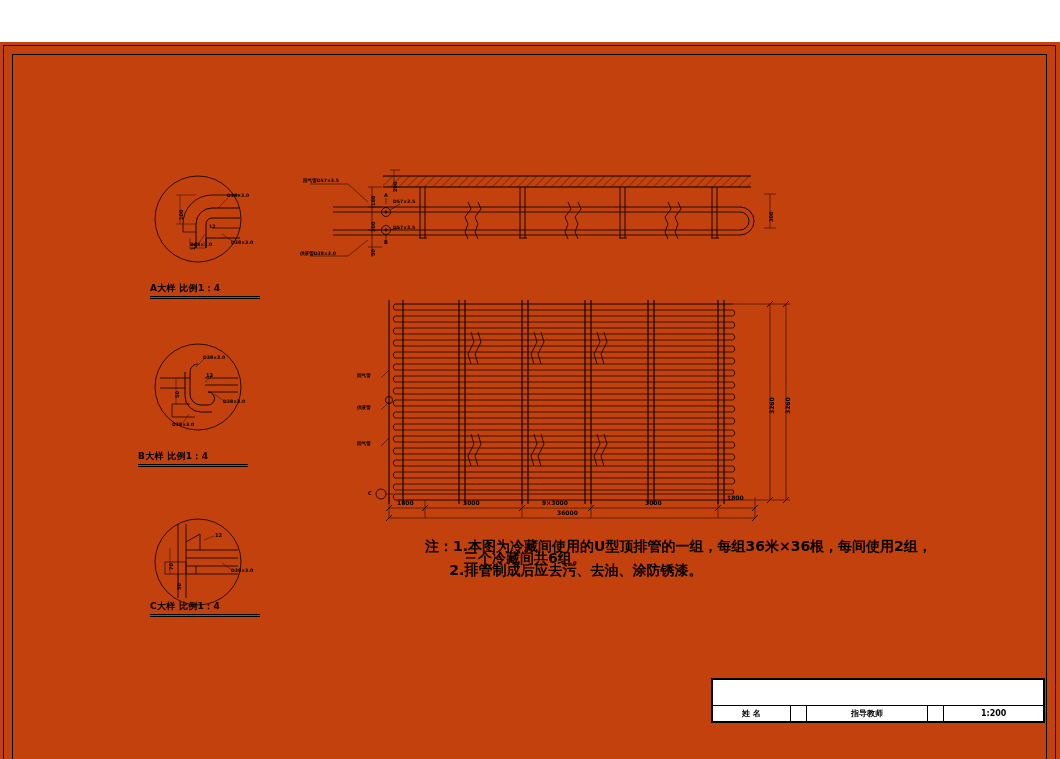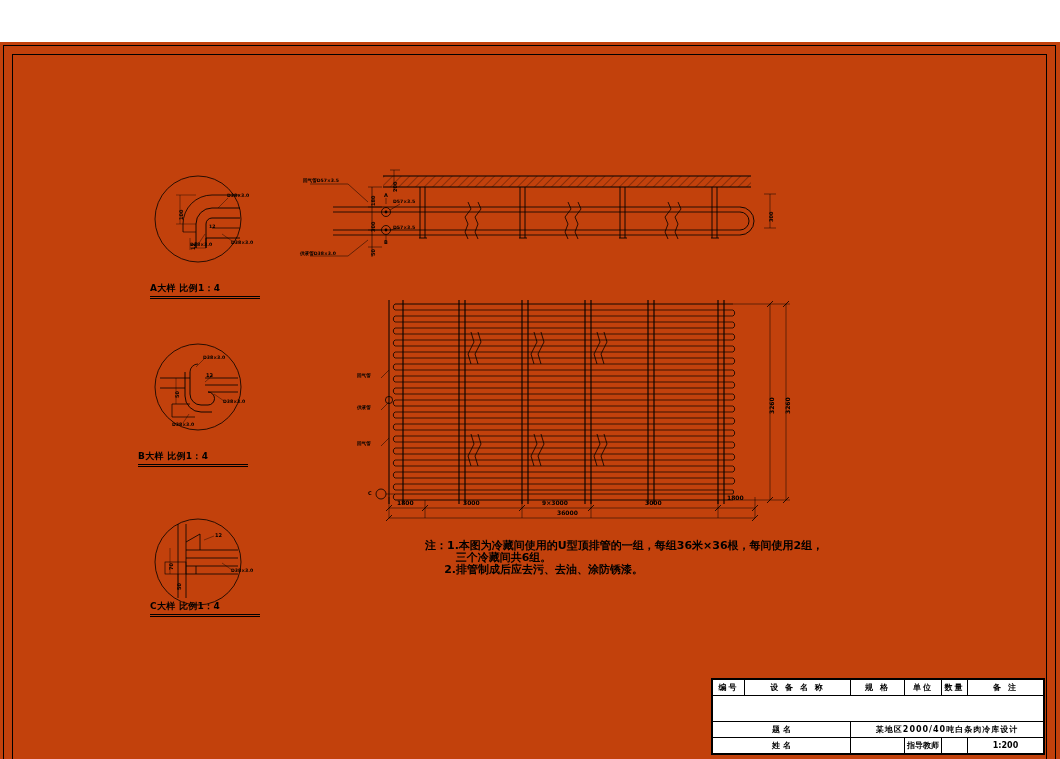--- a/index.html
+++ b/index.html
@@ -48,21 +48,21 @@
     padding-bottom: 1px;
     margin-bottom: 1px;
   }
   .detail-caption .rule { display:block; border-bottom:1px solid #000; width:100%; }
 
   
   #notes {
     position: absolute;
     left: 425px; top: 498px;
     width: 430px;
-    font-size: 11px;
+    font-size: 14px;
     font-weight: bold;
     line-height: 12px;
     color: #000;
     white-space: pre;
   }
 
   
   #title-block {
     position: absolute;
     left: 711px; top: 636px;
@@ -478,34 +478,22 @@
   <div class="dimbig vert" style="left:768px; top:372px;">3260</div>
   <div class="dimbig vert" style="left:784px; top:372px;">3260</div>
 
   <div id="notes"><span>注：1.本图为冷藏间使用的U型顶排管的一组，每组36米×36根，每间使用2组，</span>
 <span>        三个冷藏间共6组。</span>
 <span>     2.排管制成后应去污、去油、涂防锈漆。</span></div>
 
   <div id="title-block">
     <table>
       <tbody>
-          <tr>
-        <td class="hdr" style="width:32px">编号</td>
-        <td class="hdr" style="width:106px">设 备 名 称</td>
-        <td class="hdr" style="width:54px">规  格</td>
-        <td class="hdr" style="width:26px">单位</td>
-        <td class="hdr" style="width:26px">数量</td>
-        <td class="hdr">备  注</td>
-      </tr>
       <tr class="blank">
         <td colspan="6"></td>
-      </tr>
-      <tr class="sep">
-        <td style="width:60px" colspan="2">题  名</td>
-        <td colspan="4" class="tb-wide">某地区2000/40吨白条肉冷库设计</td>
       </tr>
       <tr>
         <td colspan="2">姓  名</td>
         <td colspan="1"></td>
         <td colspan="1">指导教师</td>
         <td colspan="1"></td>
         <td colspan="1">1:200</td>
       </tr>
     </tbody>
       </table>

